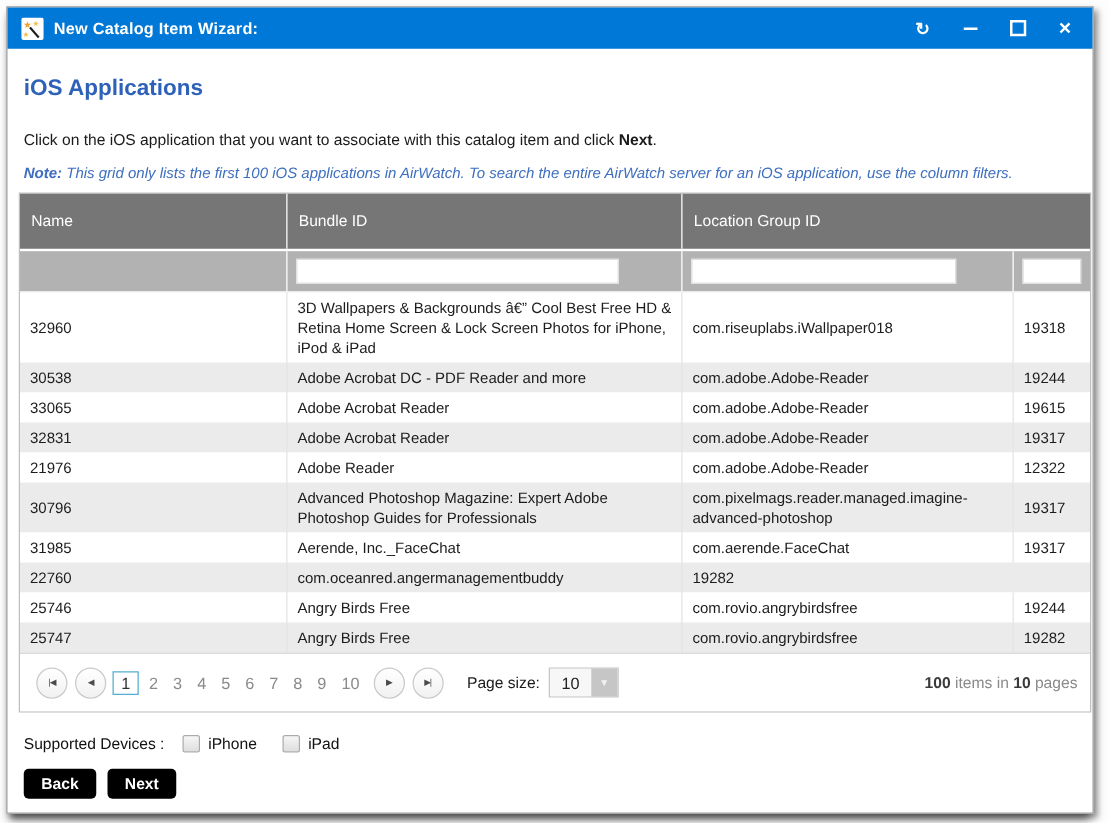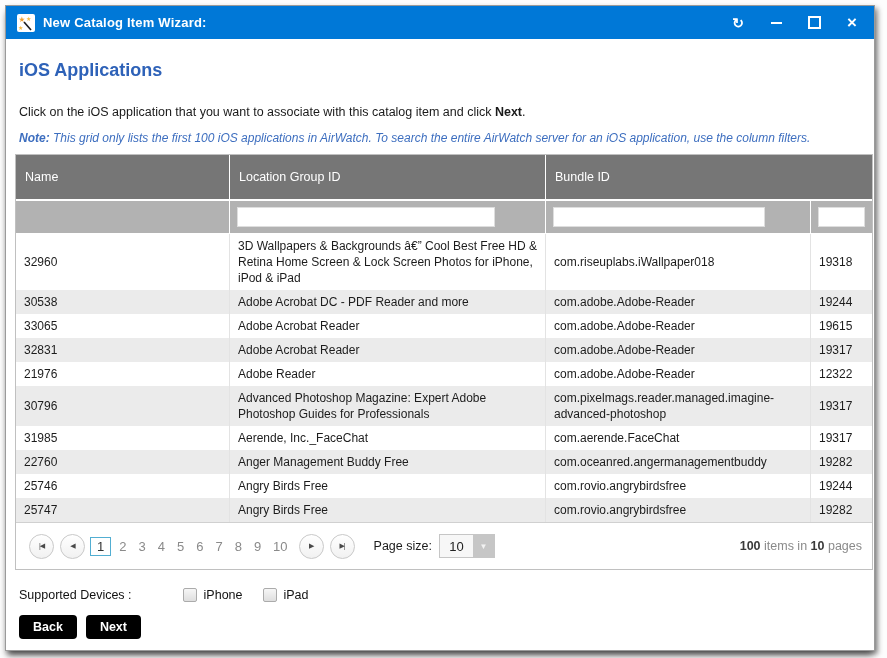--- a/index.html
+++ b/index.html
@@ -64,21 +64,21 @@
   .pagesize-label{margin-left:16px;font-size:12.5px;color:#1b1b1b;}
   .combo{display:flex;margin-left:7px;border:1px solid #c6c6c6;height:22px;}
   .combo-value{width:33px;background:#f7f7f7;display:flex;align-items:center;justify-content:center;
                font-size:13px;color:#222;}
   .combo-btn{width:21px;background:#c6c6c6;display:flex;align-items:center;justify-content:center;
              color:#f2f2f2;font-size:8px;}
   .summary{margin-left:auto;font-size:12.5px;color:#8a8a8a;}
   .summary b{color:#3a3a3a;font-weight:bold;}
 
   
-  .supported{position:absolute;left:13px;top:582px;display:flex;align-items:center;font-size:12.5px;color:#111;gap:37px;}
+  .supported{position:absolute;left:13px;top:582px;display:flex;align-items:center;font-size:12.5px;color:#111;}
   .device{display:flex;align-items:center;gap:7px;margin-left:20px;}
   .device:first-of-type{margin-left:14px;}
   .checkbox{width:14px;height:14px;border:1px solid #ababab;border-radius:2px;box-sizing:border-box;
             background:linear-gradient(#f6f6f6,#dedede);display:inline-block;}
   .device-label{color:#111;}
   .buttons{position:absolute;left:13px;top:609px;display:flex;gap:9px;}
   .btn{background:#000000;color:#fff;font-weight:bold;font-size:12.5px;border:none;border-radius:4px;
        padding:5px 14px;font-family:inherit;cursor:default;}
 </style>
 </head>
@@ -117,23 +117,23 @@
     <span class="note-label">Note:</span><span> This grid only lists the first 100 iOS applications in AirWatch. To search the entire AirWatch server for an iOS application, use the column filters.</span>
   </div>
 
   <div class="grid">
 
     <div class="gridrow ghead">
 
 
         <div class="hcell">Name</div>
 
+        <div class="hcell">Bundle ID</div>
+
         <div class="hcell">Location Group ID</div>
-
-        <div class="hcell">Bundle ID</div>
       </div>
 
     <div class="gridrow gfilter">
       <div class="fcell"></div>
       <div class="fcell">
         <input class="filter-input fi-name" type="text" style="">
       </div>
       <div class="fcell">
         <input class="filter-input fi-bundle" type="text" style="">
       </div>
@@ -245,23 +245,20 @@
             <span>com.aerende.FaceChat</span>
           </div>
           <div class="cell">
             <span>19317</span>
           </div>
         </div>
 
         <div class="row">
           <div class="cell">
             <span>22760</span>
-          </div>
-          <div class="cell">
-            <span>Anger Management Buddy Free</span>
           </div>
           <div class="cell">
             <span>com.oceanred.angermanagementbuddy</span>
           </div>
           <div class="cell">
             <span>19282</span>
           </div>
         </div>
 
         <div class="row">

